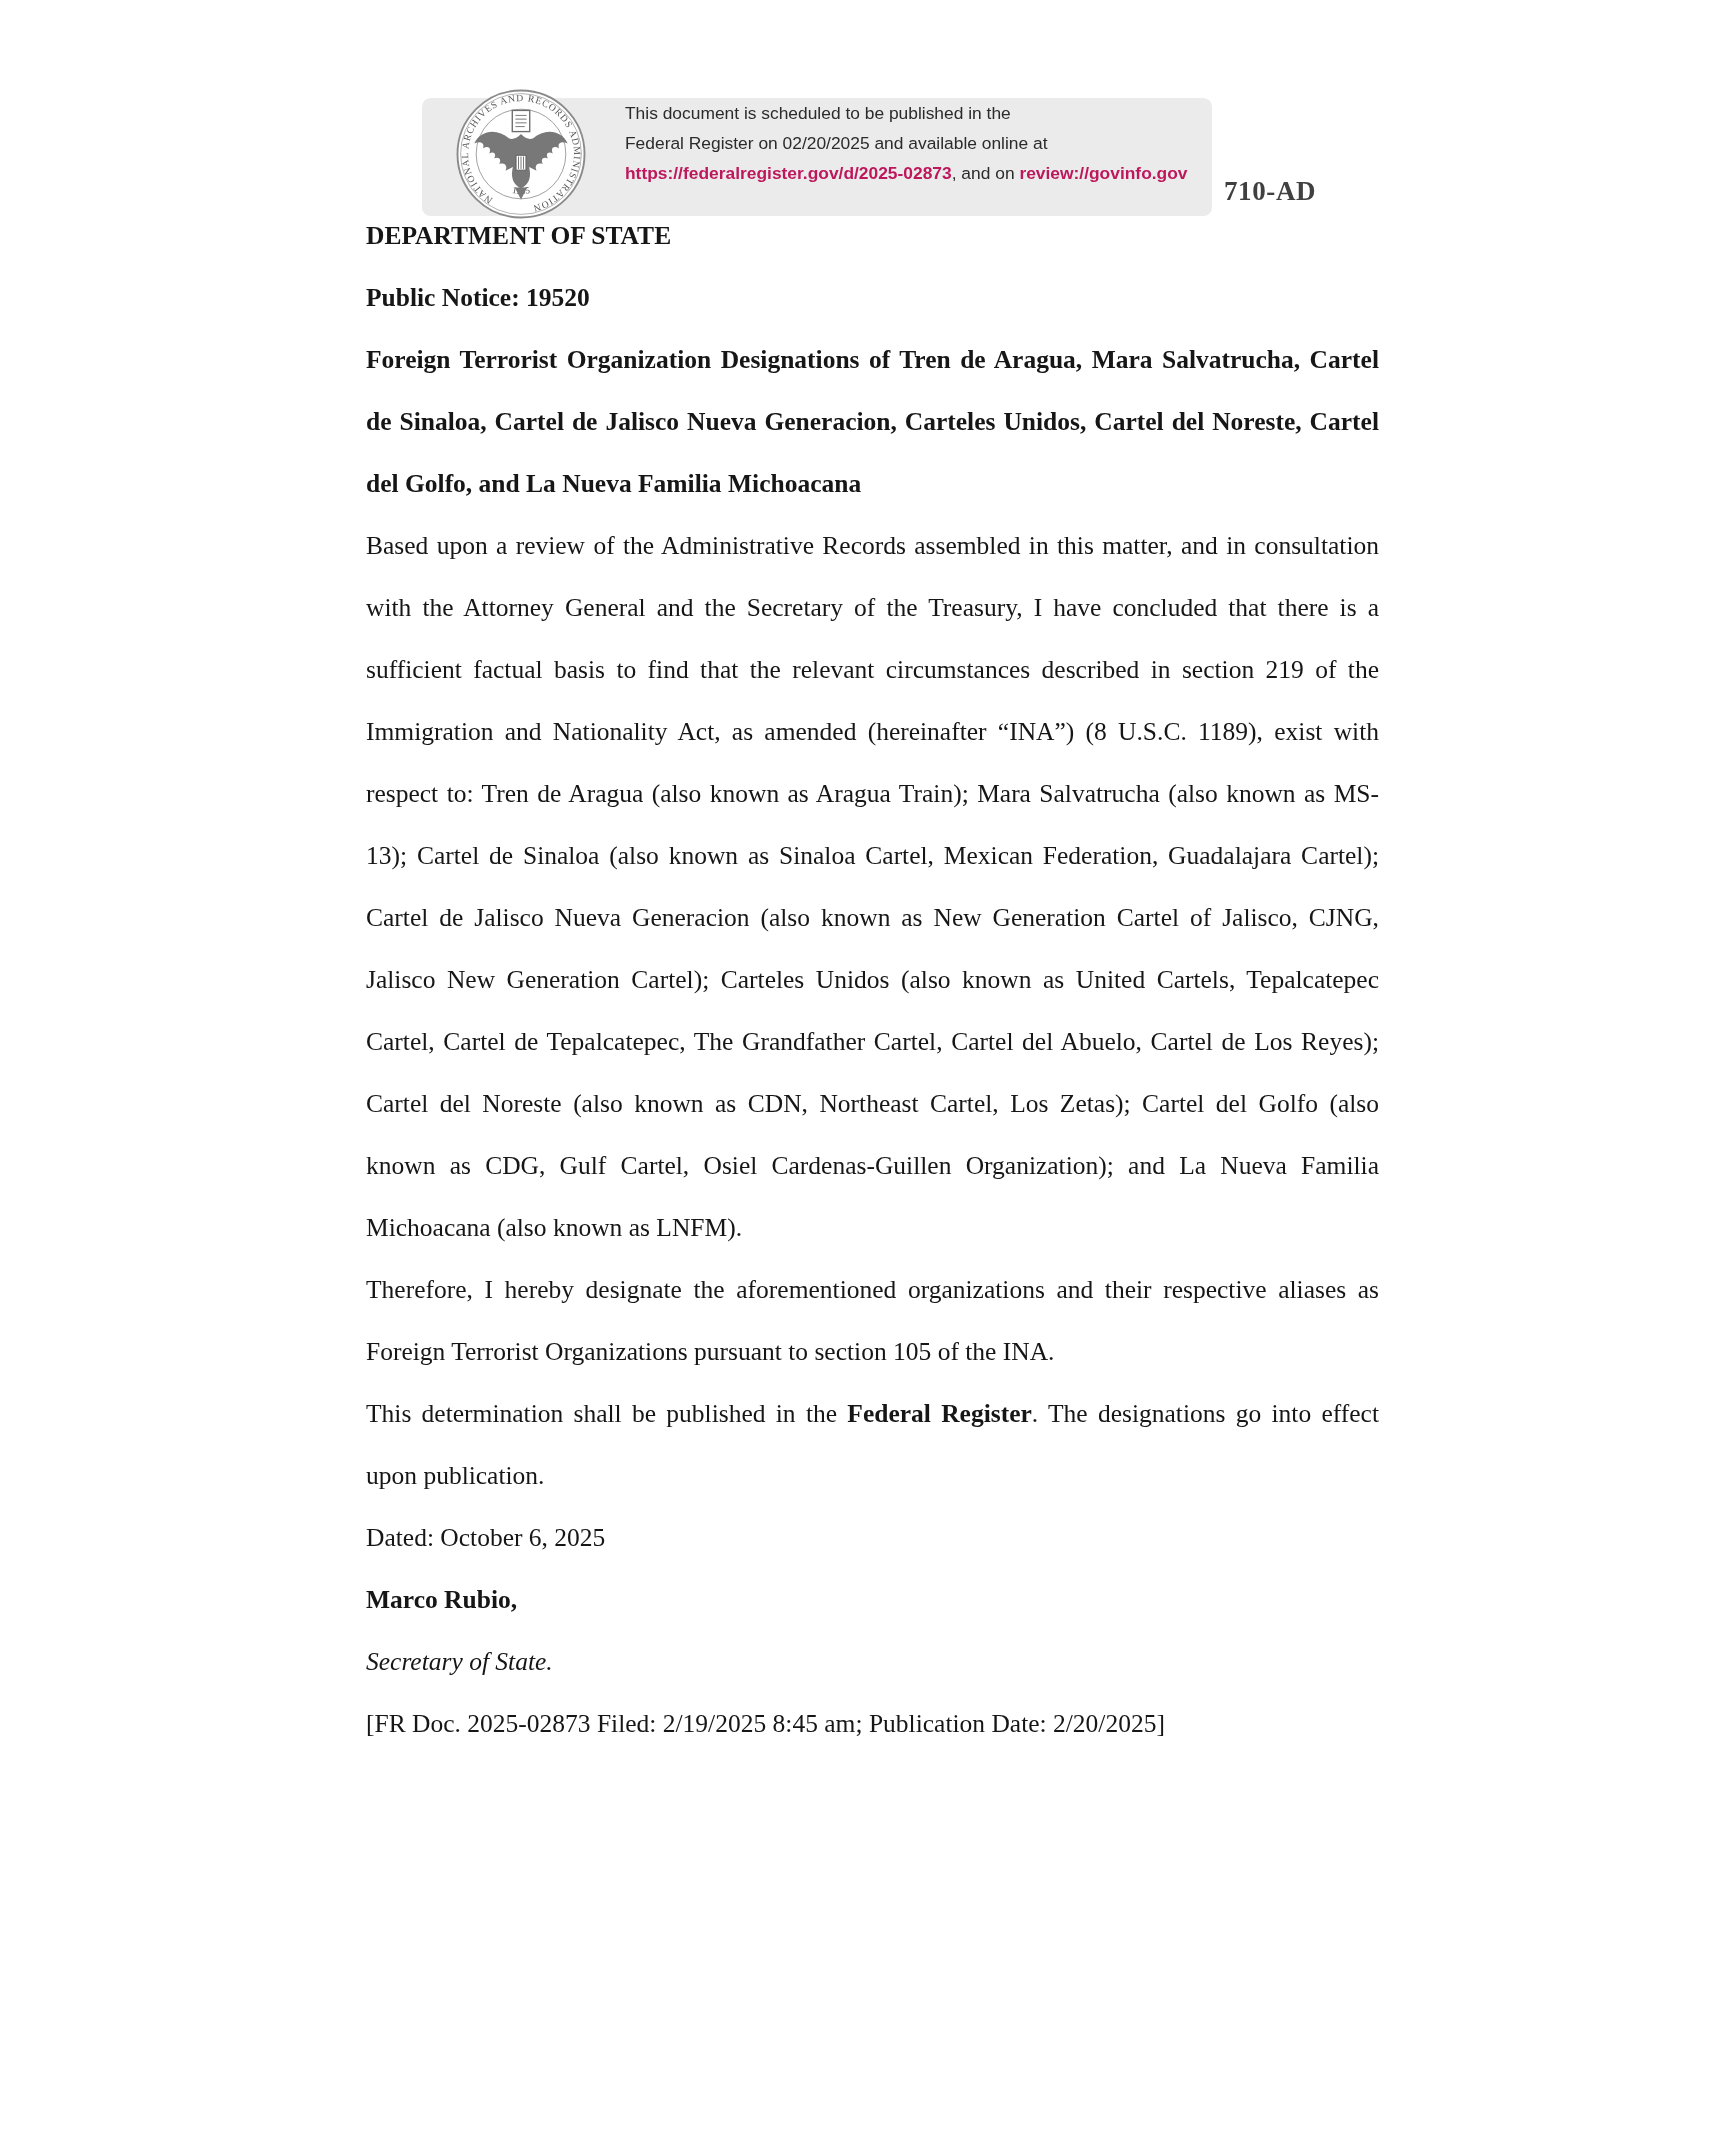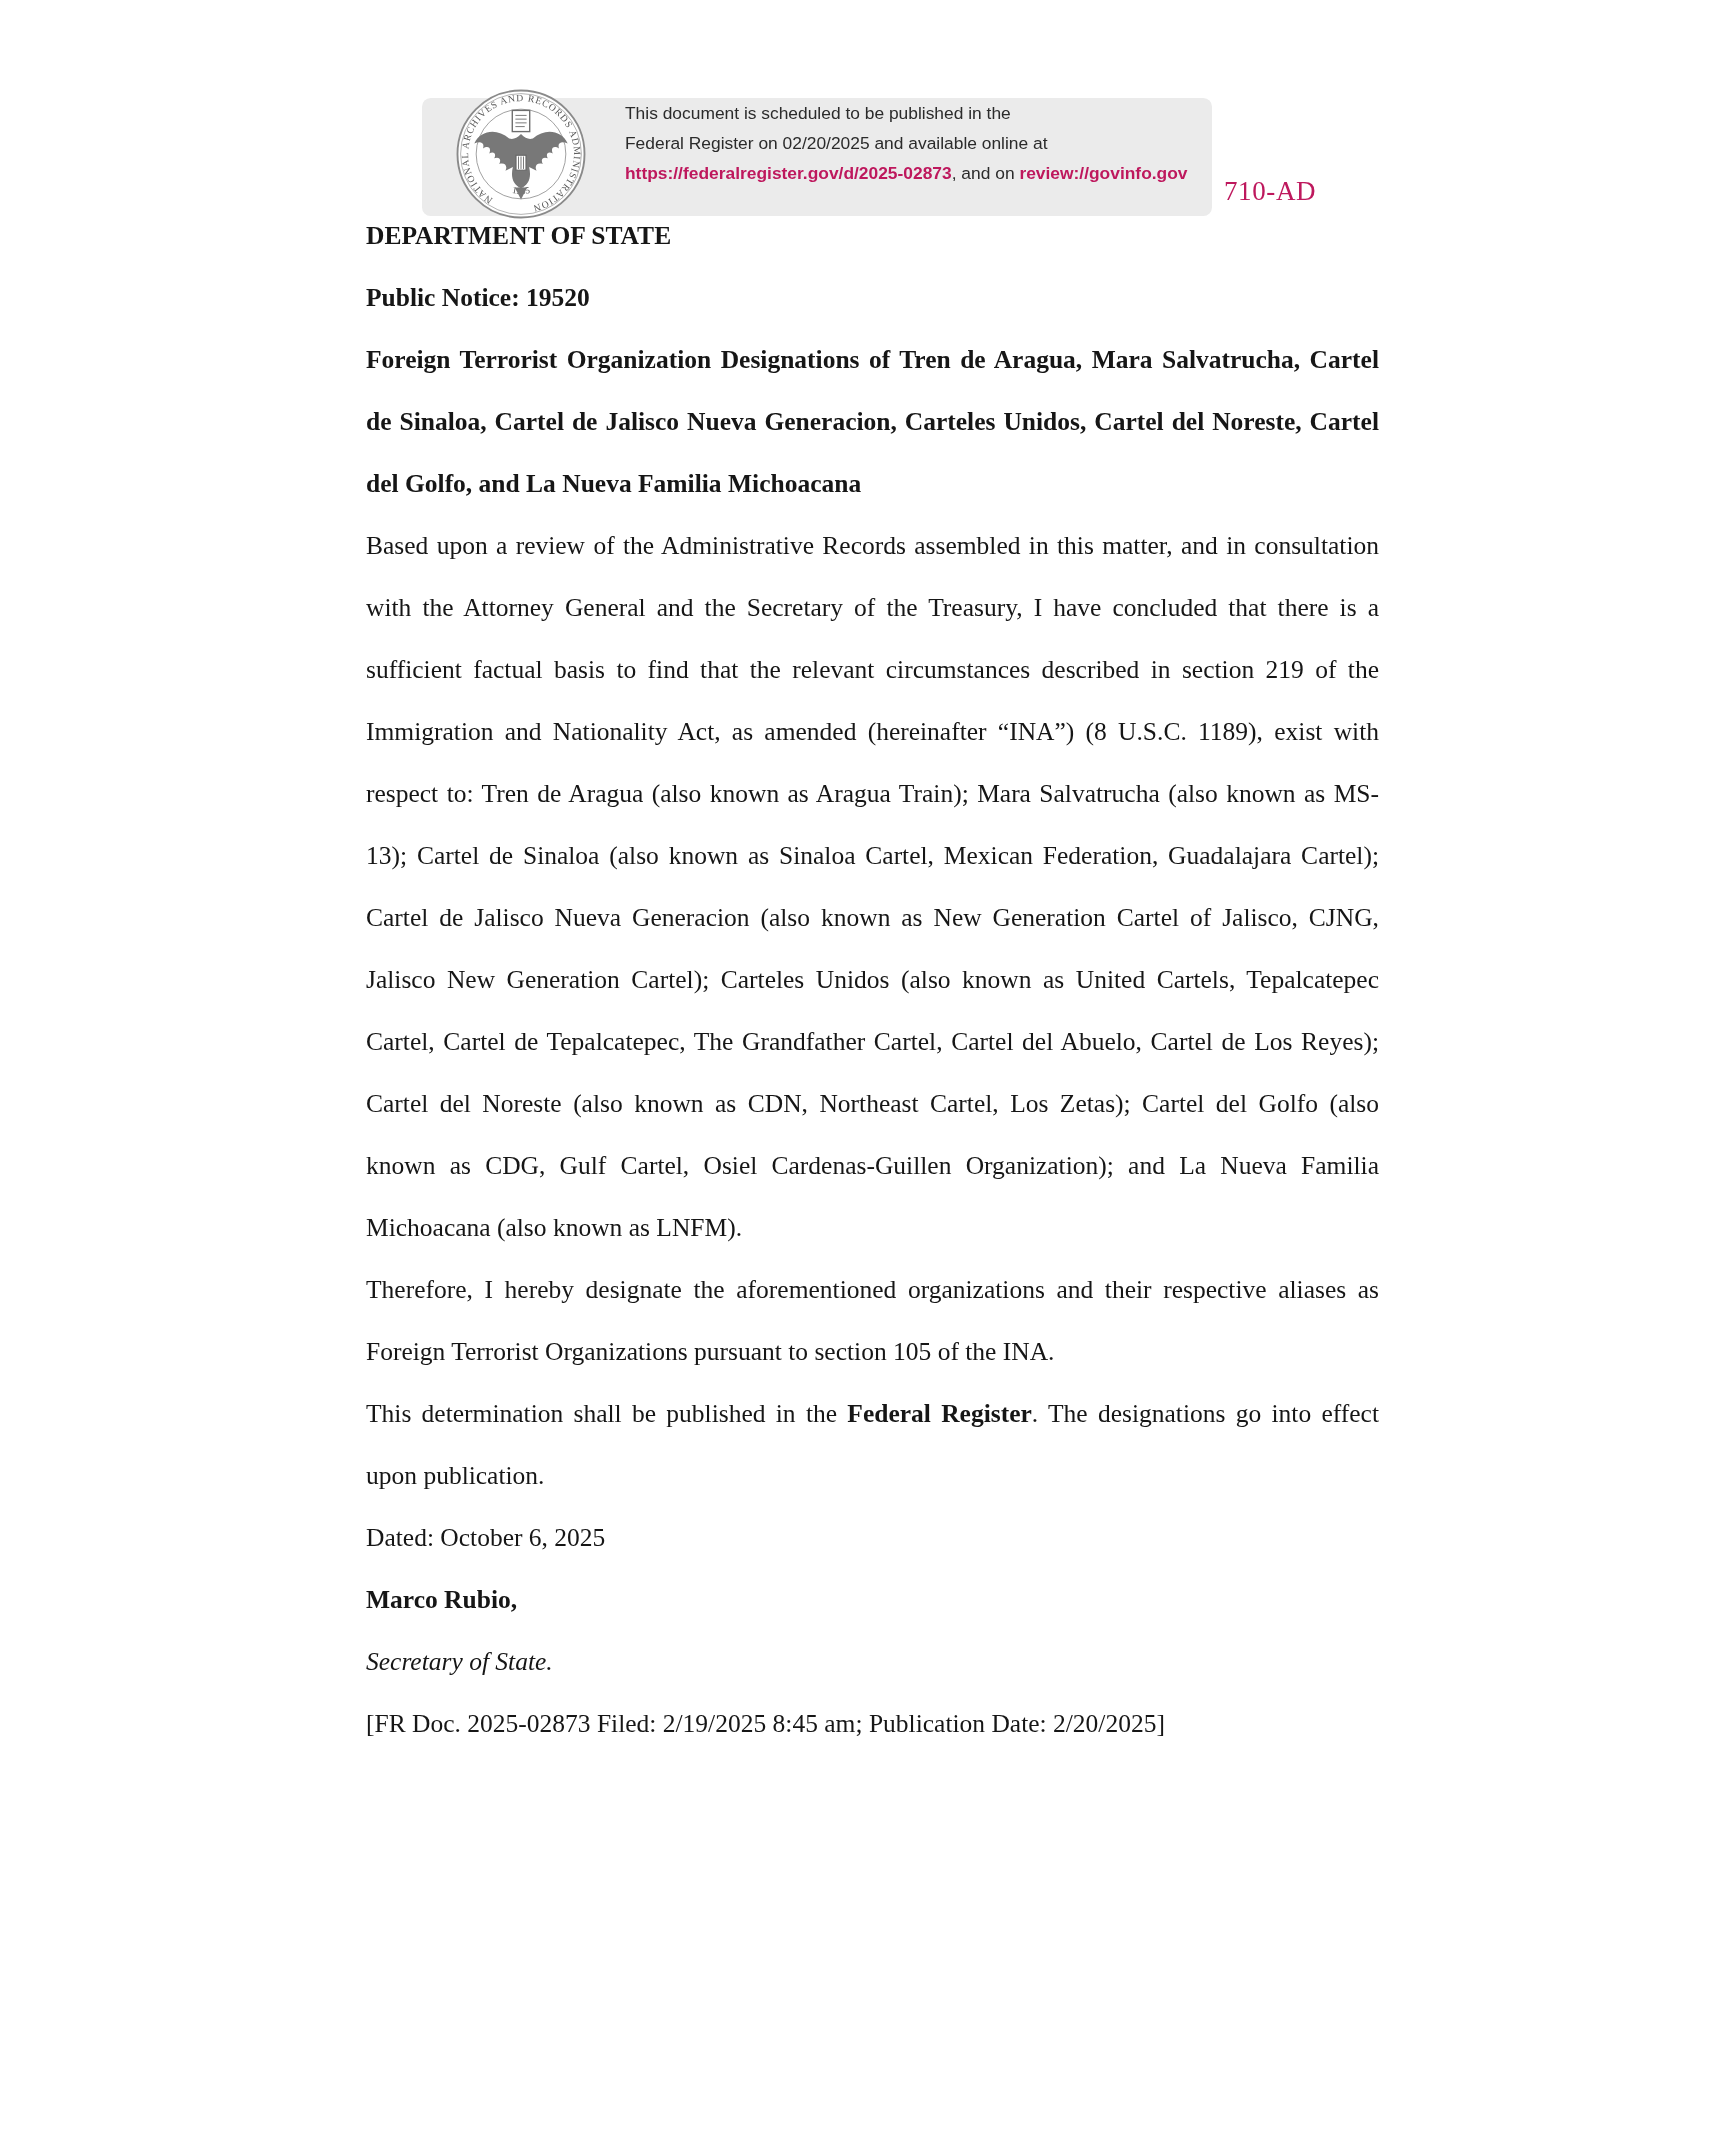--- a/index.html
+++ b/index.html
@@ -40,23 +40,23 @@
     position: absolute;
     left: 455px; top: 88px;
     width: 132px; height: 132px;
   }
   .seal svg { display: block; width: 132px; height: 132px; }
 
   .billing {
     position: absolute;
     left: 1224px; top: 176px;
     font-family: "Liberation Serif", serif;
-    font-weight: normal;
+    font-weight: bold;
     font-size: 27px;
-    color: #be185d;
+    color: #404040;
     letter-spacing: 0.6px;
     white-space: nowrap;
   }
 
   
   .content {
     position: absolute;
     left: 366px; top: 205px;
     width: 1013px;
     font-size: 25.5px;

